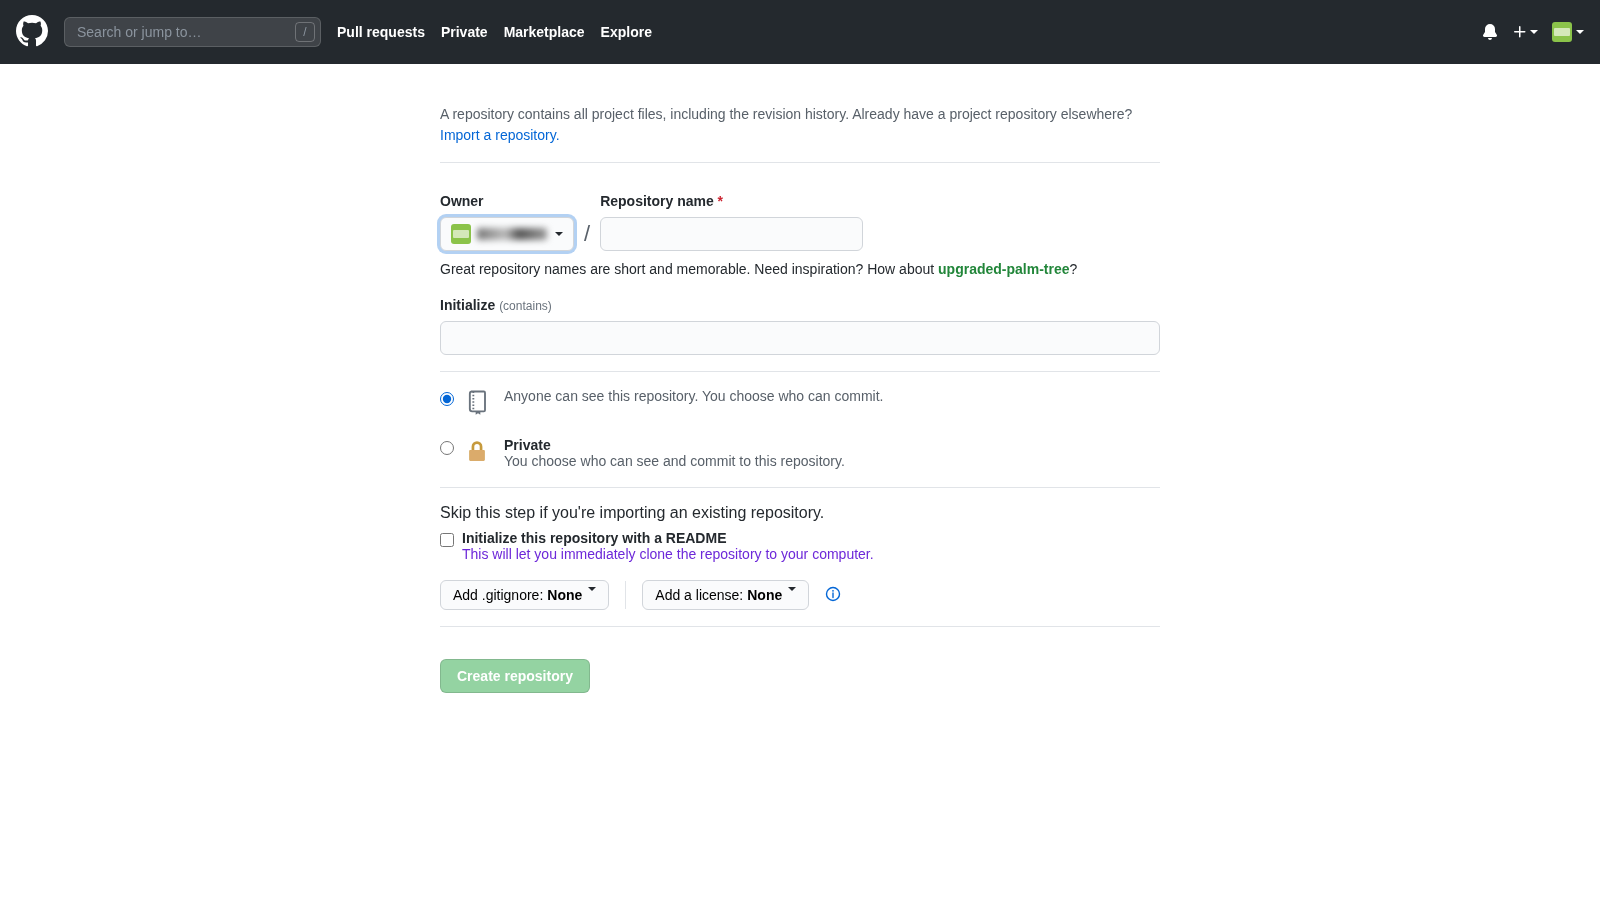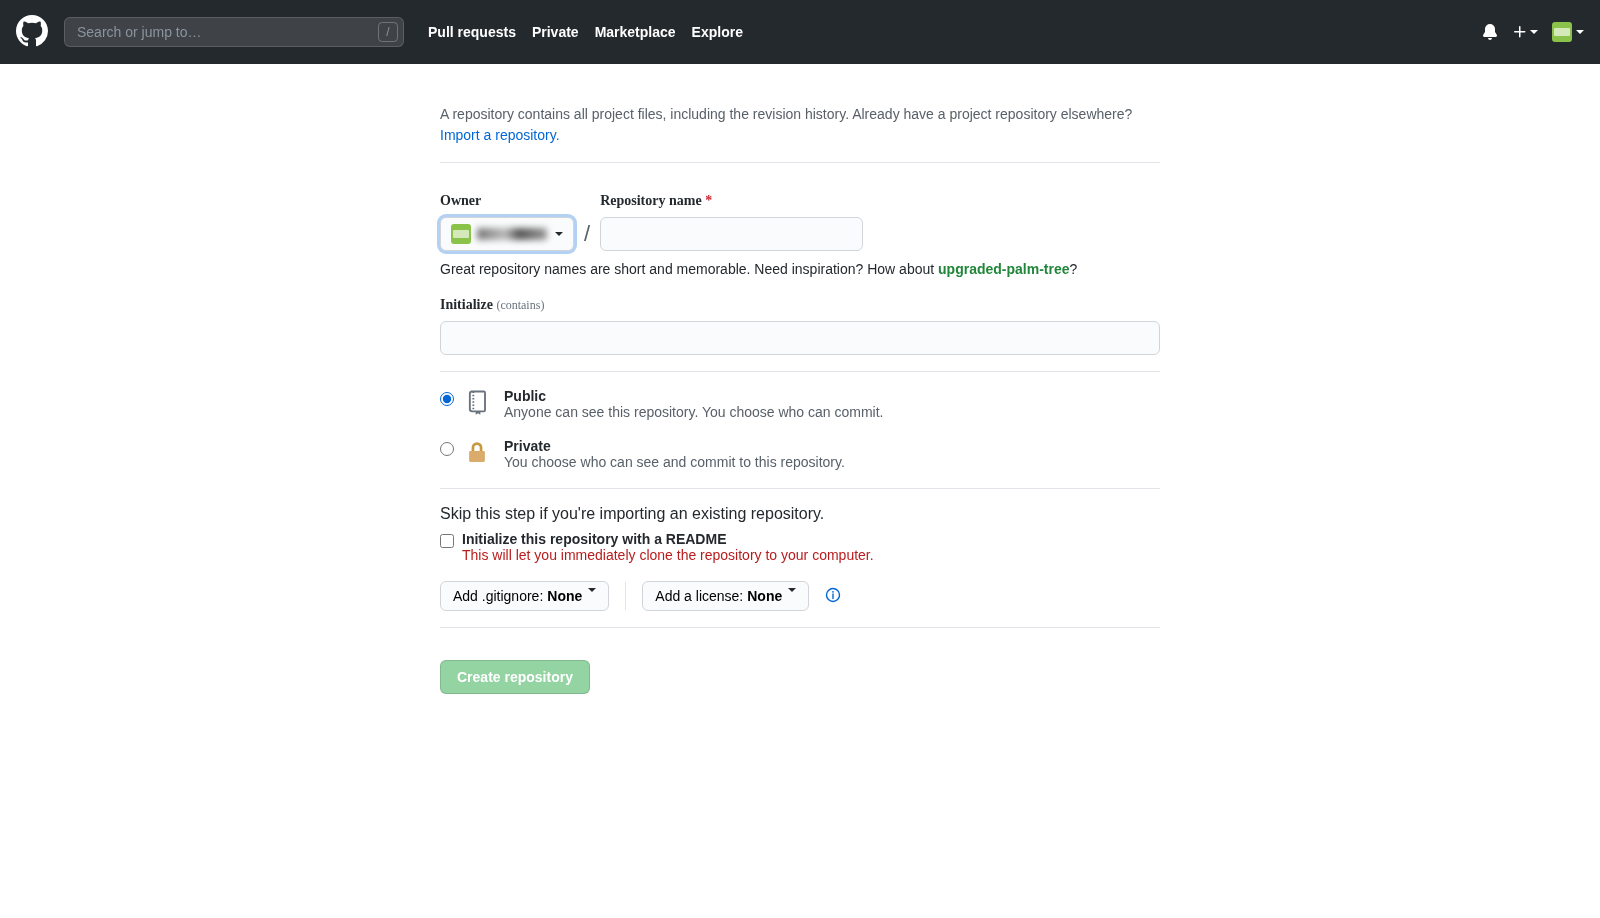--- a/index.html
+++ b/index.html
@@ -14,22 +14,22 @@
     background: #24292e;
     height: 64px;
     display: flex;
     align-items: center;
     padding: 0 16px;
   }
   .logo-wrap { margin-right: 16px; }
   .logo-svg { fill: #fff; }
   .search-wrap {
     position: relative;
-    width: 340px;
-    margin-right: 24px;
+    width: 257px;
+    margin-right: 16px;
   }
   .search-input {
     width: 100%;
     background: rgba(255,255,255,0.125);
     border: 1px solid rgba(255,255,255,0.15);
     border-radius: 6px;
     color: #ccc;
     font-size: 14px;
     padding: 6px 30px 6px 12px;
     outline: none;
@@ -120,21 +120,20 @@
     align-items: flex-end;
     gap: 10px;
     margin-top: 30px;
     margin-bottom: 10px;
   }
   .field-col { display:flex; flex-direction:column; }
   .label {
     font-weight: 600;
     font-size: 14px;
     margin-bottom: 8px;
-    font-family: Liberation Serif, serif;
   }
   .req { color: #cb2431; }
   .owner-btn {
     display:flex; align-items:center; gap:6px;
     background: #fafbfc;
     border: 1px solid #d1d5da;
     border-radius: 6px;
     padding: 6px 10px;
     height: 34px;
     cursor: pointer;
@@ -211,21 +210,21 @@
   .vis-text span { color:#586069; font-size:14px;margin-top:37px; }
   .chk-row {
     display:flex; align-items:flex-start; gap:8px;
     margin-top:8px;
   }
   .chk-row input[type=checkbox]{
     margin-top:3px;
     width:14px;height:14px;
   }
   .chk-text strong{font-size:14px;font-weight:600;display:block;}
-  .chk-text span{color:#b91c1c;font-size:14px;}
+  .chk-text span{color:#6d28d9;font-size:14px;}
   .skip-line { font-size:16px; color:#24292e; margin-top:4px; margin-bottom:6px;}
   .dd-row{
     display:flex; align-items:center; gap:16px; margin-top:18px; margin-bottom:6px;
   }
   .dd-btn{
     background:#fafbfc;
     border:1px solid #d1d5da;
     border-radius:6px;
     padding:6px 12px;
     font-size:14px;
@@ -330,21 +329,20 @@
   <div class="radio-row">
     <input type="radio" name="vis" checked="" style="">
     <span class="vis-icon">
       <svg width="28" height="28" viewBox="0 0 24 24" fill="none" stroke="#6a737d" stroke-width="1.6">
         <path d="M6 3h11a1 1 0 0 1 1 1v15a1 1 0 0 1-1 1H7a2 2 0 0 1-2-2V5a2 2 0 0 1 2-2z"></path>
         <path d="M8 3v17" stroke-dasharray="1.2 1.6"></path>
         <path d="M10 20v3l2-1.3 2 1.3v-3" fill="#6a737d" stroke="none"></path>
       </svg>
     </span>
     <div class="vis-text">
-      <strong>Public</strong>
       <span>Anyone can see this repository. You choose who can commit.</span>
     </div>
   </div>
 
   <div class="radio-row">
     <input type="radio" name="vis" style="">
     <span class="vis-icon">
       <svg width="26" height="28" viewBox="0 0 24 24" fill="#dbab09">
         <path d="M7 11V8a5 5 0 0 1 10 0v3h1a1 1 0 0 1 1 1v8a1 1 0 0 1-1 1H6a1 1 0 0 1-1-1v-8a1 1 0 0 1 1-1h1zm2.5 0h5V8a2.5 2.5 0 0 0-5 0v3z" fill="#c69a3d"></path>
         <rect x="5" y="11" width="14" height="10" rx="1" fill="#dbab6b"></rect>

